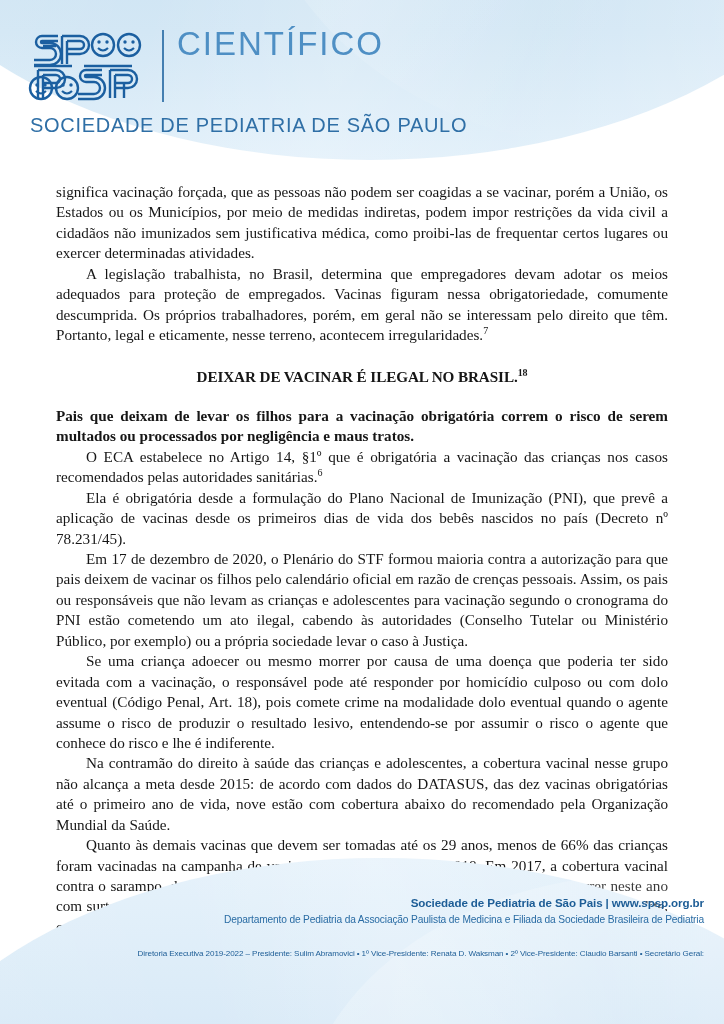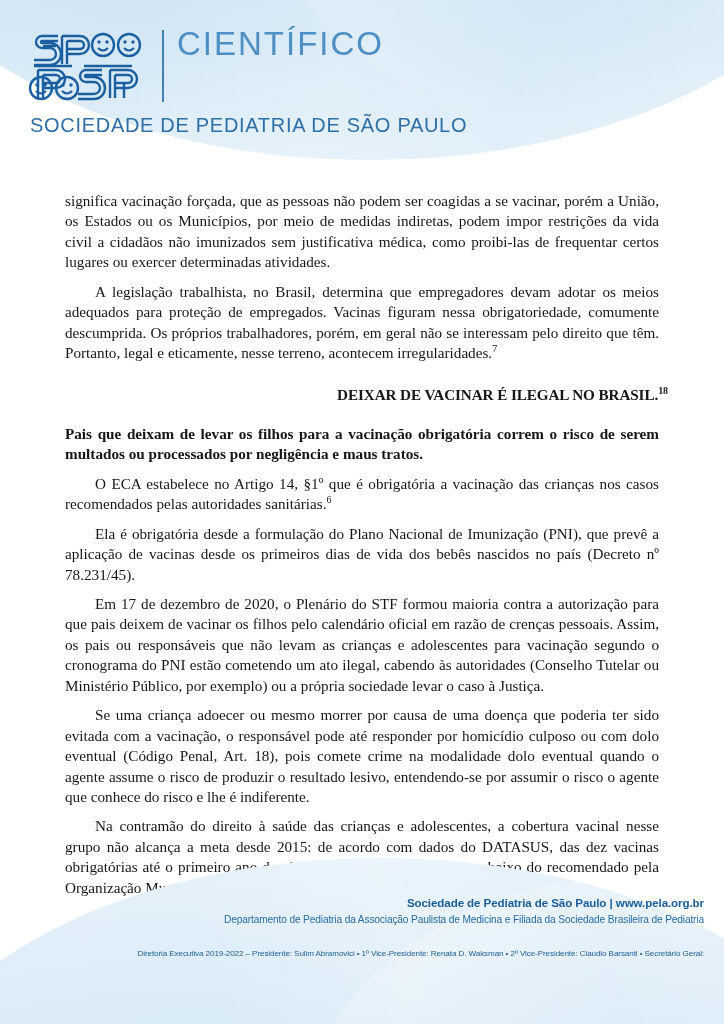--- a/index.html
+++ b/index.html
@@ -102,28 +102,28 @@
   .content {
     position: absolute;
     left: 56px;
     top: 182px;
     width: 612px;
     font-size: 15.2px;
     line-height: 1.345;
     text-align: justify;
     color: #161616;
   }
-  .content p { margin: 9px; }
+  .content p { margin: 0; }
   .p-indent { text-indent: 30px; }
   .section-heading {
     font-weight: bold;
     margin: 21px 0 0 0 !important;
     font-size: 15.2px;
     letter-spacing: -0.1px;
-    text-align: right;
+    text-align: center;
   }
   .lead-bold {
     font-weight: bold;
     margin-top: 19px !important;
     text-align: justify;
   }
   sup { font-size: 0.66em; vertical-align: super; line-height: 0; }
 
   
   .footer {
@@ -281,17 +281,17 @@
 
   <p class="p-indent">Quanto às demais vacinas que devem ser tomadas até os 29 anos, menos de 66% das crianças foram vacinadas na campanha de vacinação contra a gripe em 2018. Em 2017, a cobertura vacinal contra o sarampo, doença que havia sido erradicada no Brasil em 2016 e voltou a ocorrer neste ano com surtos no Norte do país, a dose de reforço não passou dos 71%; a vacina contra a poliomielite, outra doença sob ameaça de voltar para o Brasil, teve cobertura nacional de 77% em 2019 e pelo menos 312 cidades estão com a cobertura vacinal contra pólio abaixo de 50%.</p>
 
 </div>
 
 <div class="footer">
   <div class="footer-wave"></div>
   <div class="footer-wave-2"></div>
 
   <div class="footer-text">
-    <div class="f-line-1">Sociedade de Pediatria de São Paulo | www.pela.org.br</div>
+    <div class="f-line-1">Sociedade de Pediatria de São Pais | www.spsp.org.br</div>
     <div class="f-line-2">Departamento de Pediatria da Associação Paulista de Medicina e Filiada da Sociedade Brasileira de Pediatria</div>
     <div class="f-line-3">Diretoria Executiva 2019-2022 – Presidente: Sulim Abramovici • 1º Vice-Presidente: Renata D. Waksman • 2º Vice-Presidente: Claudio Barsanti • Secretário Geral:</div>
   </div>
 </div>
 
 </body></html>

